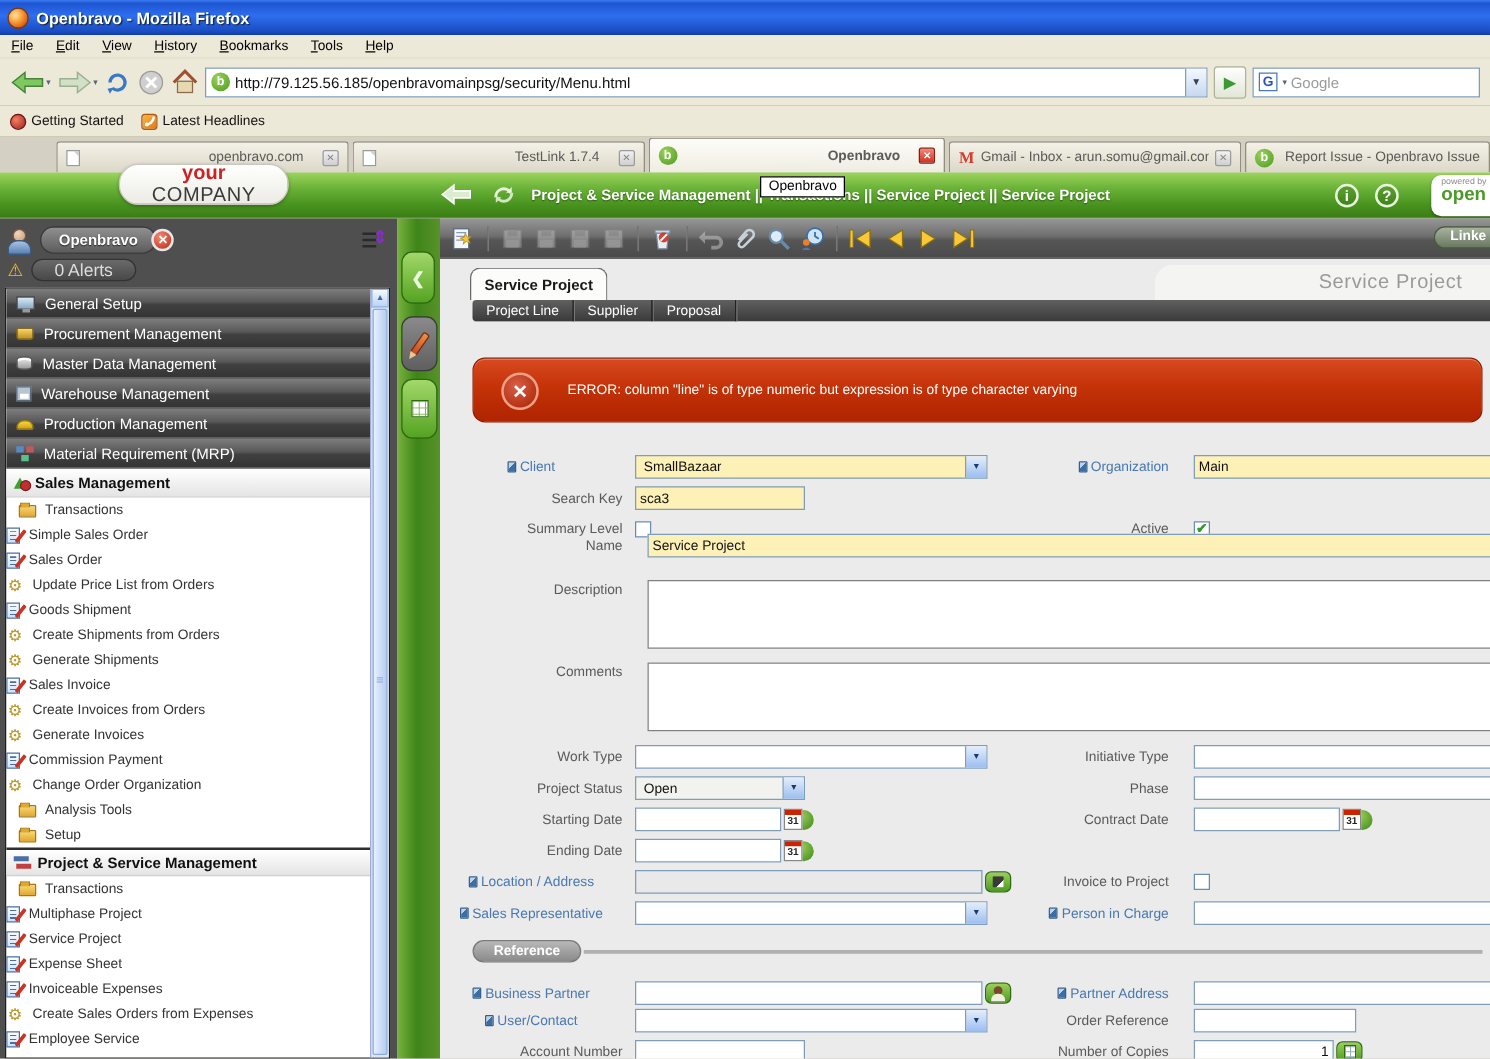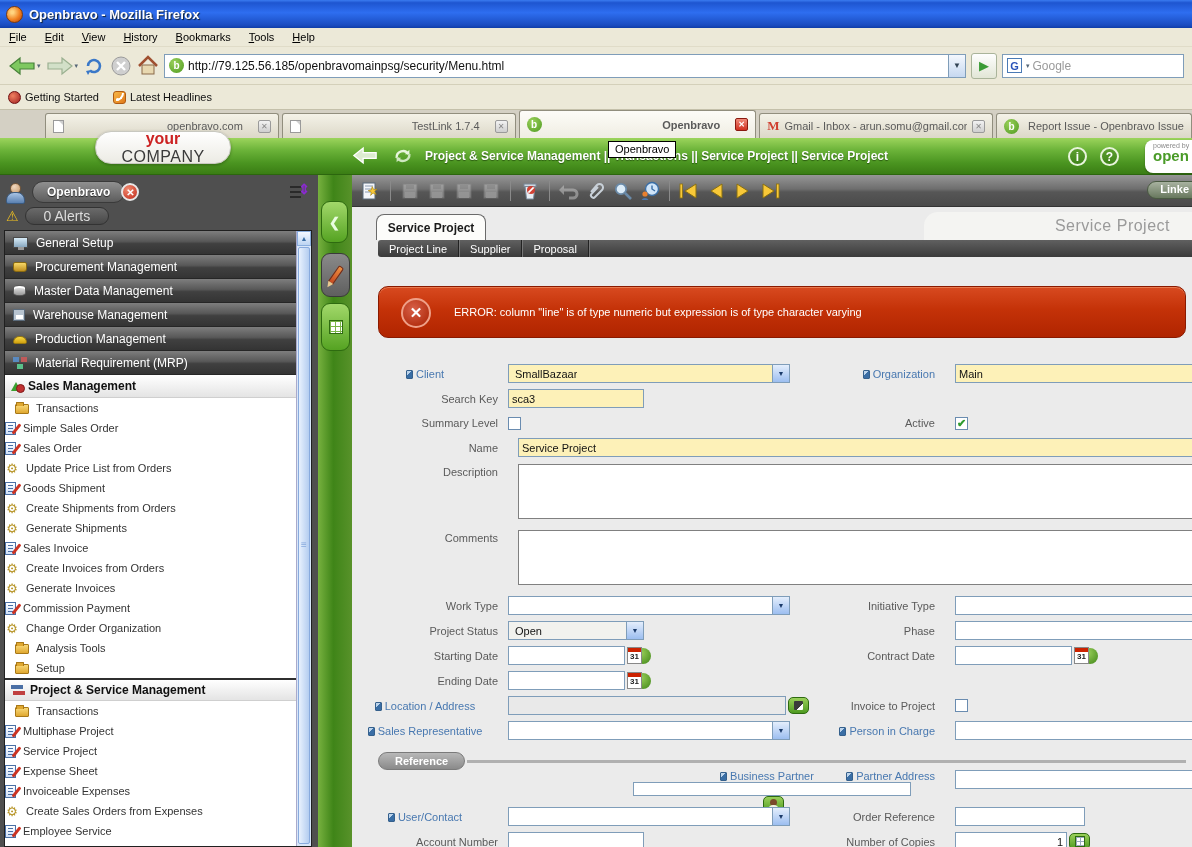--- a/index.html
+++ b/index.html
@@ -204,23 +204,23 @@
   .gicon .dk{ width:9px; height:9px; background:#3a3a3a; border-radius:1px; background-image:linear-gradient(135deg,transparent 65%,#fff 65%);}
   .gicon .person{ width:7px; height:7px; border-radius:50%; background:#7a4a2a; position:relative; top:-2px;}
   .gicon .person::after{ content:""; position:absolute; left:-2px; top:6px; width:11px; height:6px; border-radius:5px 5px 0 0; background:#f0f0e0;}
   .gicon .calcgrid{ width:10px; height:11px; background:#fff; border:1px solid #2e6b10;
     background-image:linear-gradient(90deg,#9ab 1px,transparent 1px),linear-gradient(#9ab 1px,transparent 1px); background-size:4px 4px;}
   .refrow{ position:absolute; left:26px; right:6px; top:577px; height:18px; display:flex; align-items:center;}
   .refpill{ height:18px; border-radius:9px; background:linear-gradient(#b8b8b8,#8a8a8a); border:1px solid #7a7a7a;
     color:#fff; font-weight:bold; font-size:11px; padding:2px 16px 0; }
   .refline{ flex:1; height:3px; background:#b0b0b0; margin-left:2px;}
 
-  .r1{top:189px;} .r2{top:214px;} .r3{top:241px; height:14px;} .r4{top:263px;}
+  .r1{top:189px;} .r2{top:214px;} .r3{top:241px; height:14px;} .r4{top:252px;}
   .r5{top:289px;} .r6{top:355px;} .r7{top:421px;} .r8{top:446px;} .r9{top:471px;}
-  .r10{top:496px;} .r11{top:521px;} .r12{top:546px;} .r14{top:595px;flex-direction:column;} .r15{top:632px;} .r16{top:657px;}
+  .r10{top:496px;} .r11{top:521px;} .r12{top:546px;} .r14{top:610px;} .r15{top:632px;} .r16{top:657px;}
 
   svg{ display:block;}
 </style>
 </head>
 <body>
 
 <div class="page">
 
   <div class="titlebar">
     <span class="fficon"></span>

